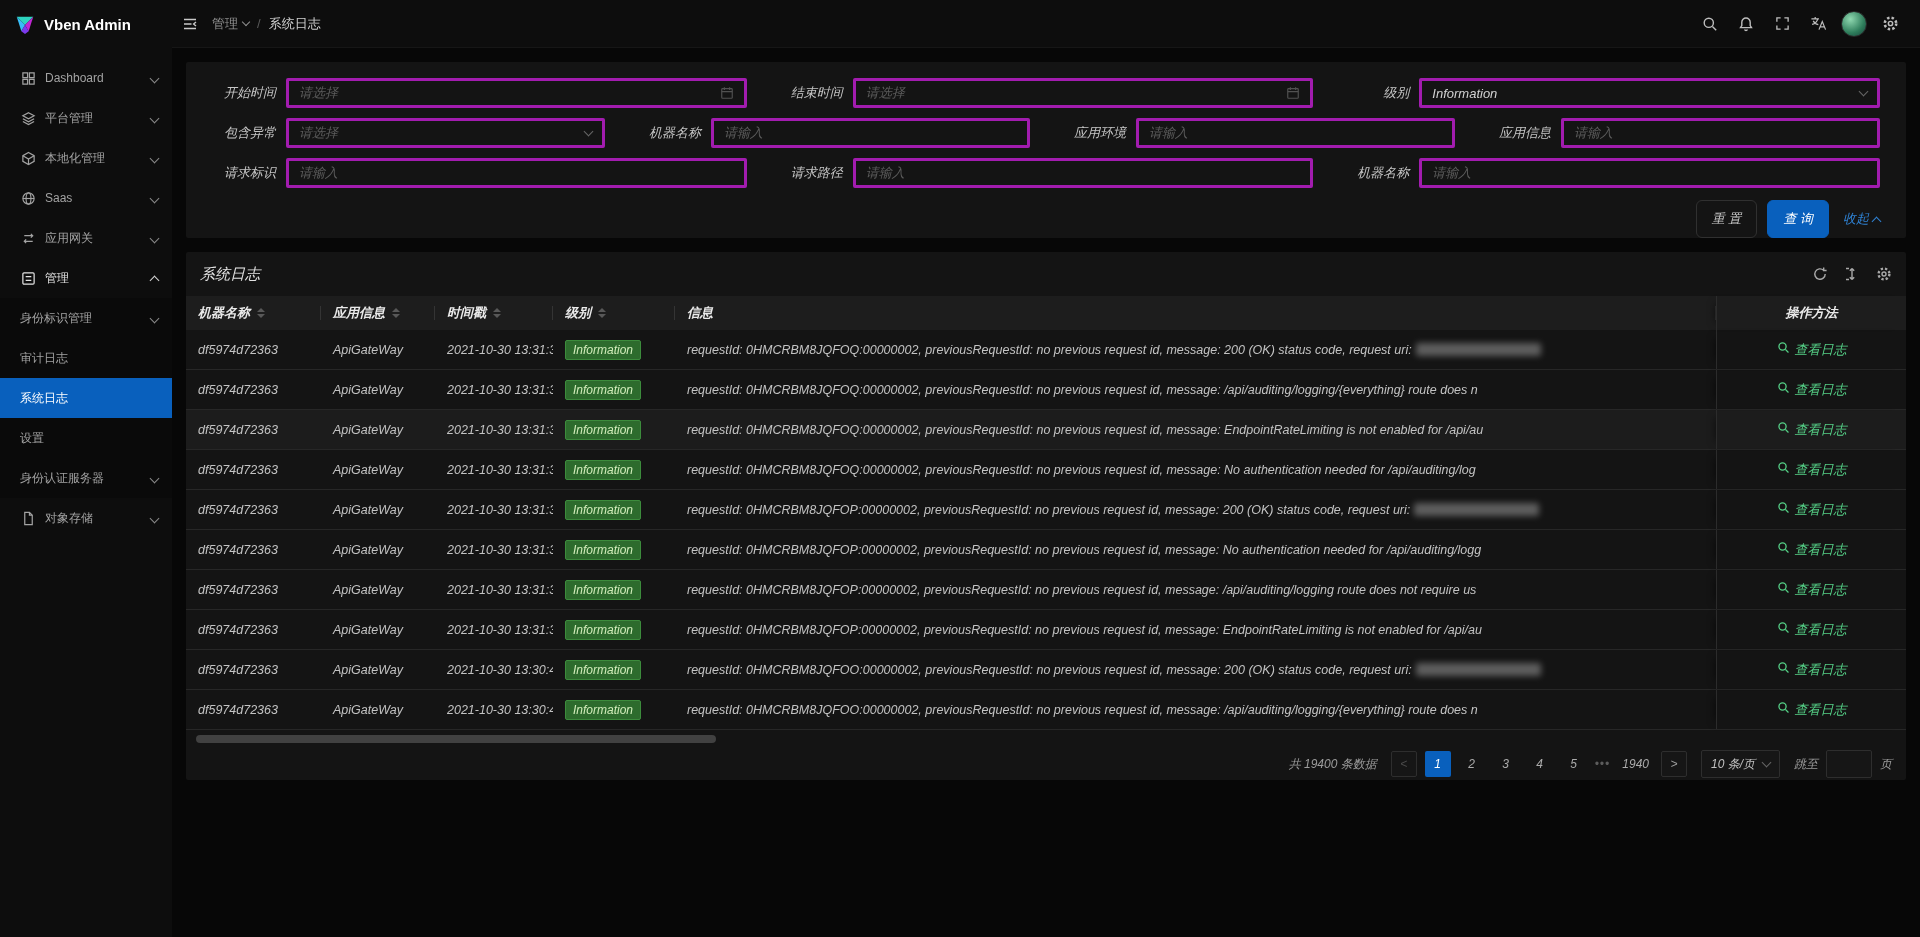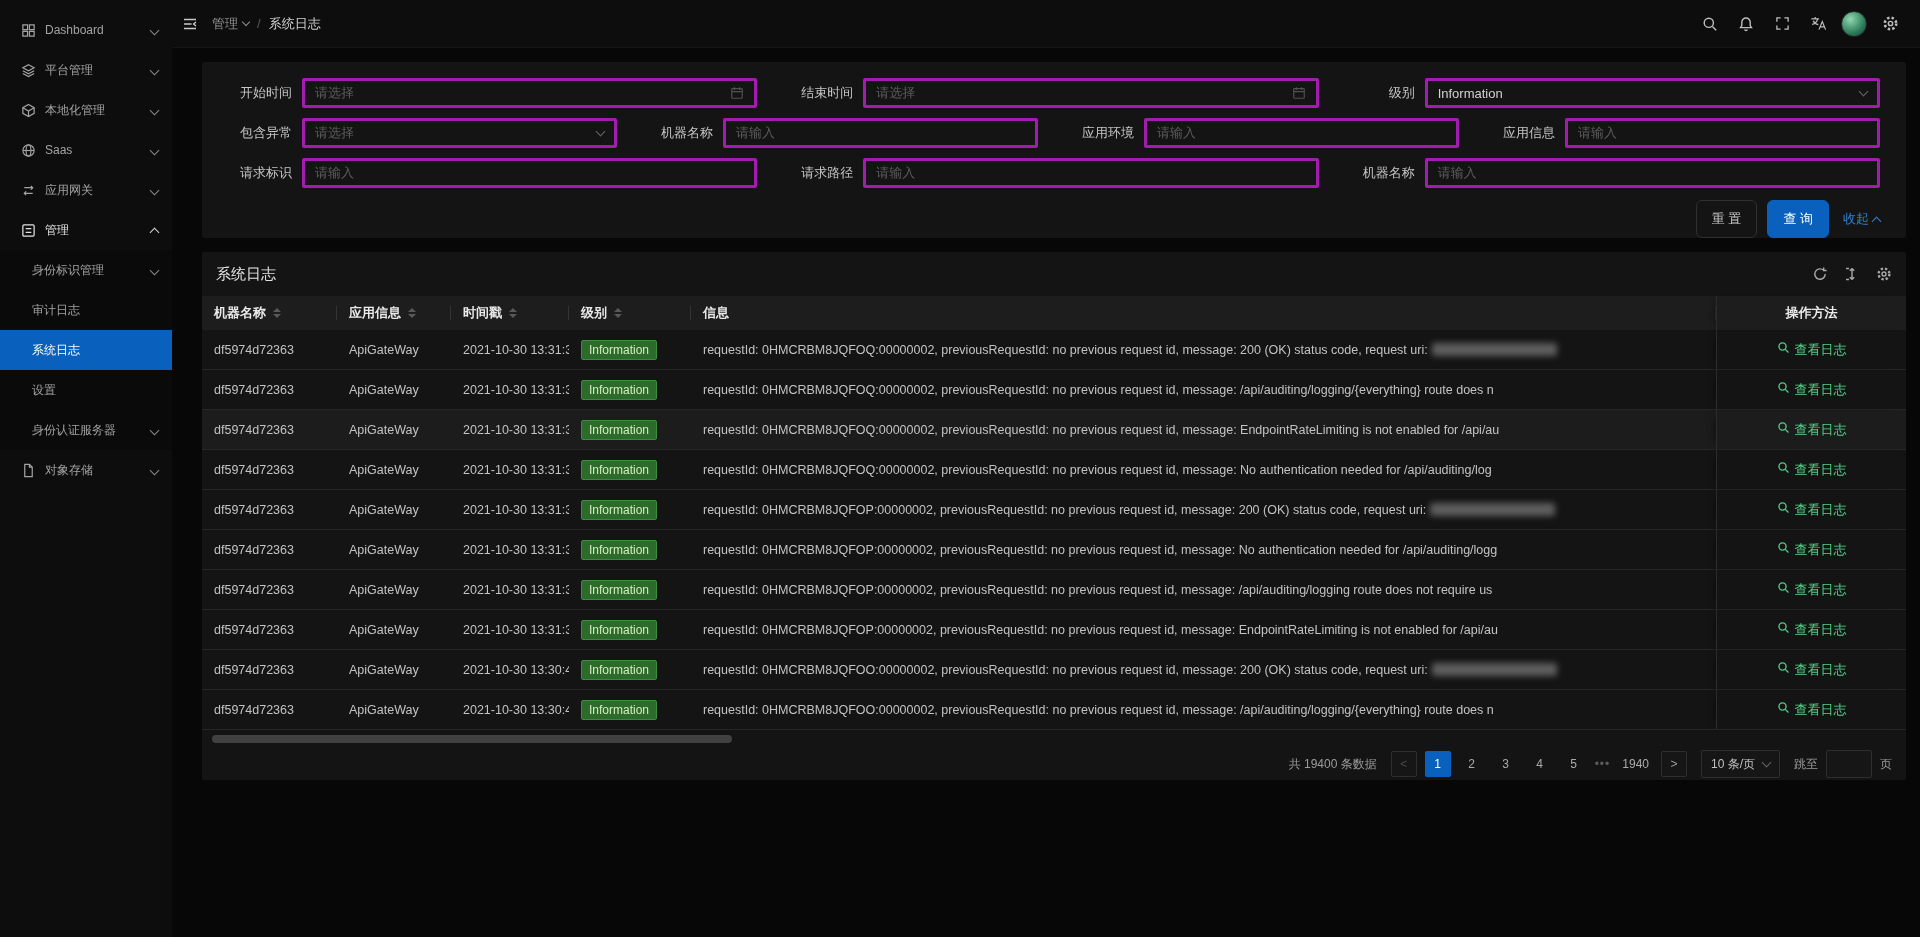--- a/index.html
+++ b/index.html
@@ -9,39 +9,39 @@
     font-family:"Liberation Sans","DejaVu Sans",sans-serif; font-size:13px;
   }
   
   .sidebar{position:fixed;left:0;top:0;width:172px;height:937px;background:#0d0d0d;z-index:5;}
   .logo-row{height:48px;display:flex;align-items:center;gap:8px;padding-left:14px;cursor:pointer;}
   .logo-title{color:#fff;font-weight:bold;font-size:15px;white-space:nowrap;}
   .menu{padding-top:10px;}
   .menu-item{height:40px;display:flex;align-items:center;padding:0 14px 0 20px;color:#a3a3a3;cursor:pointer;font-size:12px;position:relative;}
   .menu-item .mi-icon{width:16px;height:16px;margin-right:9px;display:flex;align-items:center;justify-content:center;flex:none;}
   .menu-item .mi-label{flex:1;white-space:nowrap;overflow:hidden;}
-  .menu-item.sub{padding-left:32px;background:#0a0a0a;}
+  .menu-item.sub{padding-left:20px;background:#0a0a0a;}
   .menu-item.open{color:#e3e3e3;}
   .menu-item.active{background:#0960bd;color:#fff;}
   .chev{width:7px;height:7px;border-right:1.4px solid #8a8a8a;border-bottom:1.4px solid #8a8a8a;transform:rotate(45deg);margin-left:8px;flex:none;}
   .chev.up{transform:rotate(-135deg);margin-top:4px;}
   .menu-item.open .chev{border-color:#d5d5d5;}
   
   .header{position:fixed;left:172px;top:0;right:0;height:48px;background:#0d0d0d;display:flex;align-items:center;border-bottom:1px solid #161616;z-index:4;}
   .hbtn{width:36px;height:48px;display:flex;align-items:center;justify-content:center;cursor:pointer;}
   .breadcrumb{display:flex;align-items:center;gap:8px;margin-left:4px;}
   .bc-root{color:#8f8f8f;display:flex;align-items:center;gap:5px;cursor:pointer;}
   .bc-caret{width:6px;height:6px;border-right:1.3px solid #8f8f8f;border-bottom:1.3px solid #8f8f8f;transform:rotate(45deg);margin-top:-3px;}
   .bc-sep{color:#5a5a5a;}
   .bc-current{color:#cfcfcf;}
   .header-right{margin-left:auto;display:flex;align-items:center;padding-right:12px;}
   .avatar{width:26px;height:26px;border-radius:50%;background:radial-gradient(circle at 35% 30%,#8fd8b0,#2e7d5b 60%,#173f3a);border:1px solid #2a2a2a;cursor:pointer;}
   
   .content{position:absolute;left:172px;top:48px;right:0;bottom:0;background:#070707;}
-  .card{position:absolute;left:30px;right:14px;background:#141414;border-radius:2px;}
+  .card{position:absolute;left:14px;right:14px;background:#141414;border-radius:2px;font-style:italic;}
   .form-card{top:14px;height:176px;padding:16px 0 10px;}
   .f-row{display:flex;margin-bottom:10px;padding:0 10px;}
   .f-row.cols3 .f-item{width:33.333%;}
   .f-row.cols4 .f-item{width:25%;}
   .f-item{display:flex;align-items:center;height:30px;padding-right:16px;}
   .f-label{width:90px;flex:none;text-align:right;padding-right:10px;color:#c6c6c6;white-space:nowrap;}
   .f-control{flex:1;height:30px;background:#141414;border:3px solid #a21caf;border-radius:2px;display:flex;align-items:center;padding:0 10px;cursor:text;overflow:hidden;}
   .f-control.sel{cursor:pointer;}
   .f-ph{color:#5c5c5c;white-space:nowrap;}
   .f-value{color:#d2d2d2;white-space:nowrap;}
@@ -88,20 +88,31 @@
   .pg-nav{width:26px;height:26px;display:flex;align-items:center;justify-content:center;border:1px solid #2e2e2e;border-radius:2px;color:#9c9c9c;cursor:pointer;background:#161616;}
   .pg-nav.dim{color:#4a4a4a;}
   .pg-ellipsis{color:#5c5c5c;letter-spacing:1px;}
   .pg-size{height:28px;border:1px solid #2e2e2e;border-radius:2px;display:flex;align-items:center;gap:8px;padding:0 9px;cursor:pointer;background:#161616;color:#c0c0c0;}
   .pg-jump-input{width:46px;height:28px;border:1px solid #2e2e2e;border-radius:2px;background:#161616;cursor:text;}
 </style>
 </head>
 <body>
 
 <div class="sidebar">
+  <div class="logo-row">
+    <span style="display:flex;">
+      <svg width="22" height="22" viewBox="0 0 24 24">
+        <polygon points="3,4 21,4 12,13" fill="#2dd4bf"></polygon>
+        <polygon points="3,4 12,13 8,20" fill="#38bdf8"></polygon>
+        <polygon points="21,4 12,13 16,20" fill="#c026d3"></polygon>
+        <polygon points="8,20 12,13 16,20 12,23" fill="#7c3aed"></polygon>
+      </svg>
+    </span>
+    <span class="logo-title">Vben Admin</span>
+  </div>
   <div class="menu">
       <div class="menu-item">
         <span class="mi-icon">
           <svg width="15" height="15" viewBox="0 0 16 16" fill="none" stroke="currentColor" stroke-width="1.3">
             <path d="M2 2h5v5H2zM9 2h5v5H9zM2 9h5v5H2zM9 9h5v5H9z"></path>
           </svg>
         </span>
         <span class="mi-label">Dashboard</span>
         <span class="chev"></span>
       </div>

